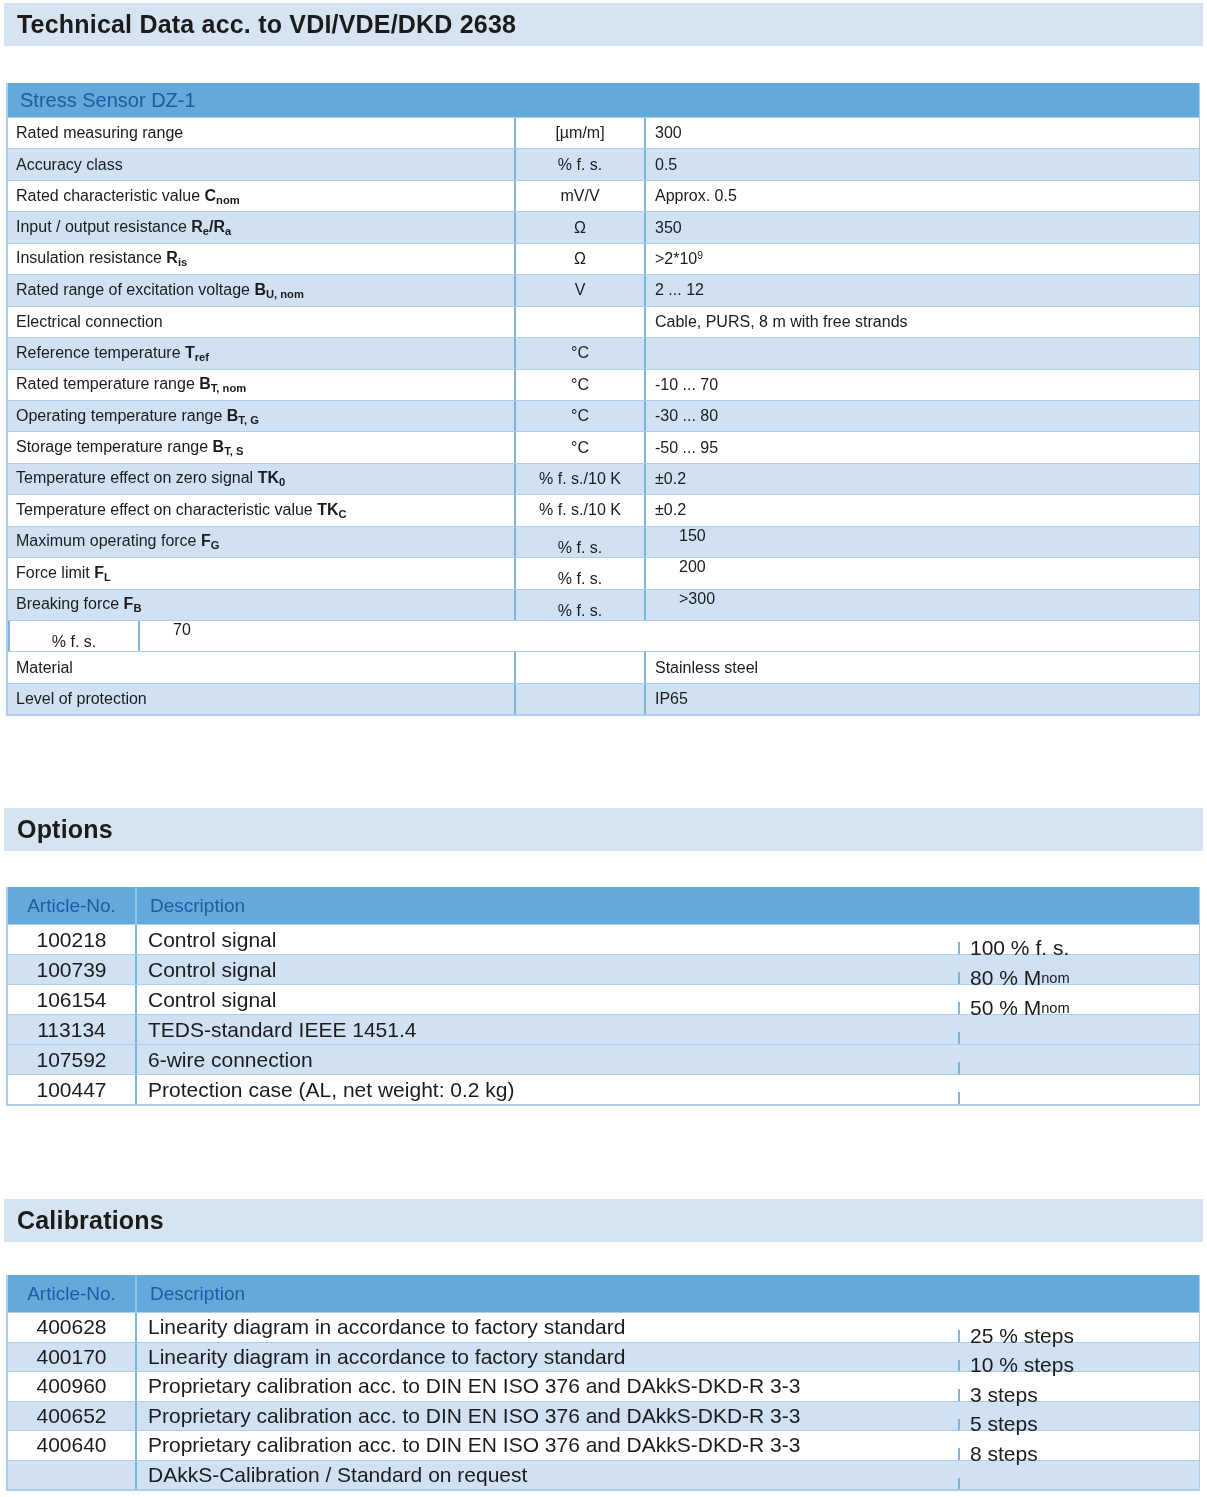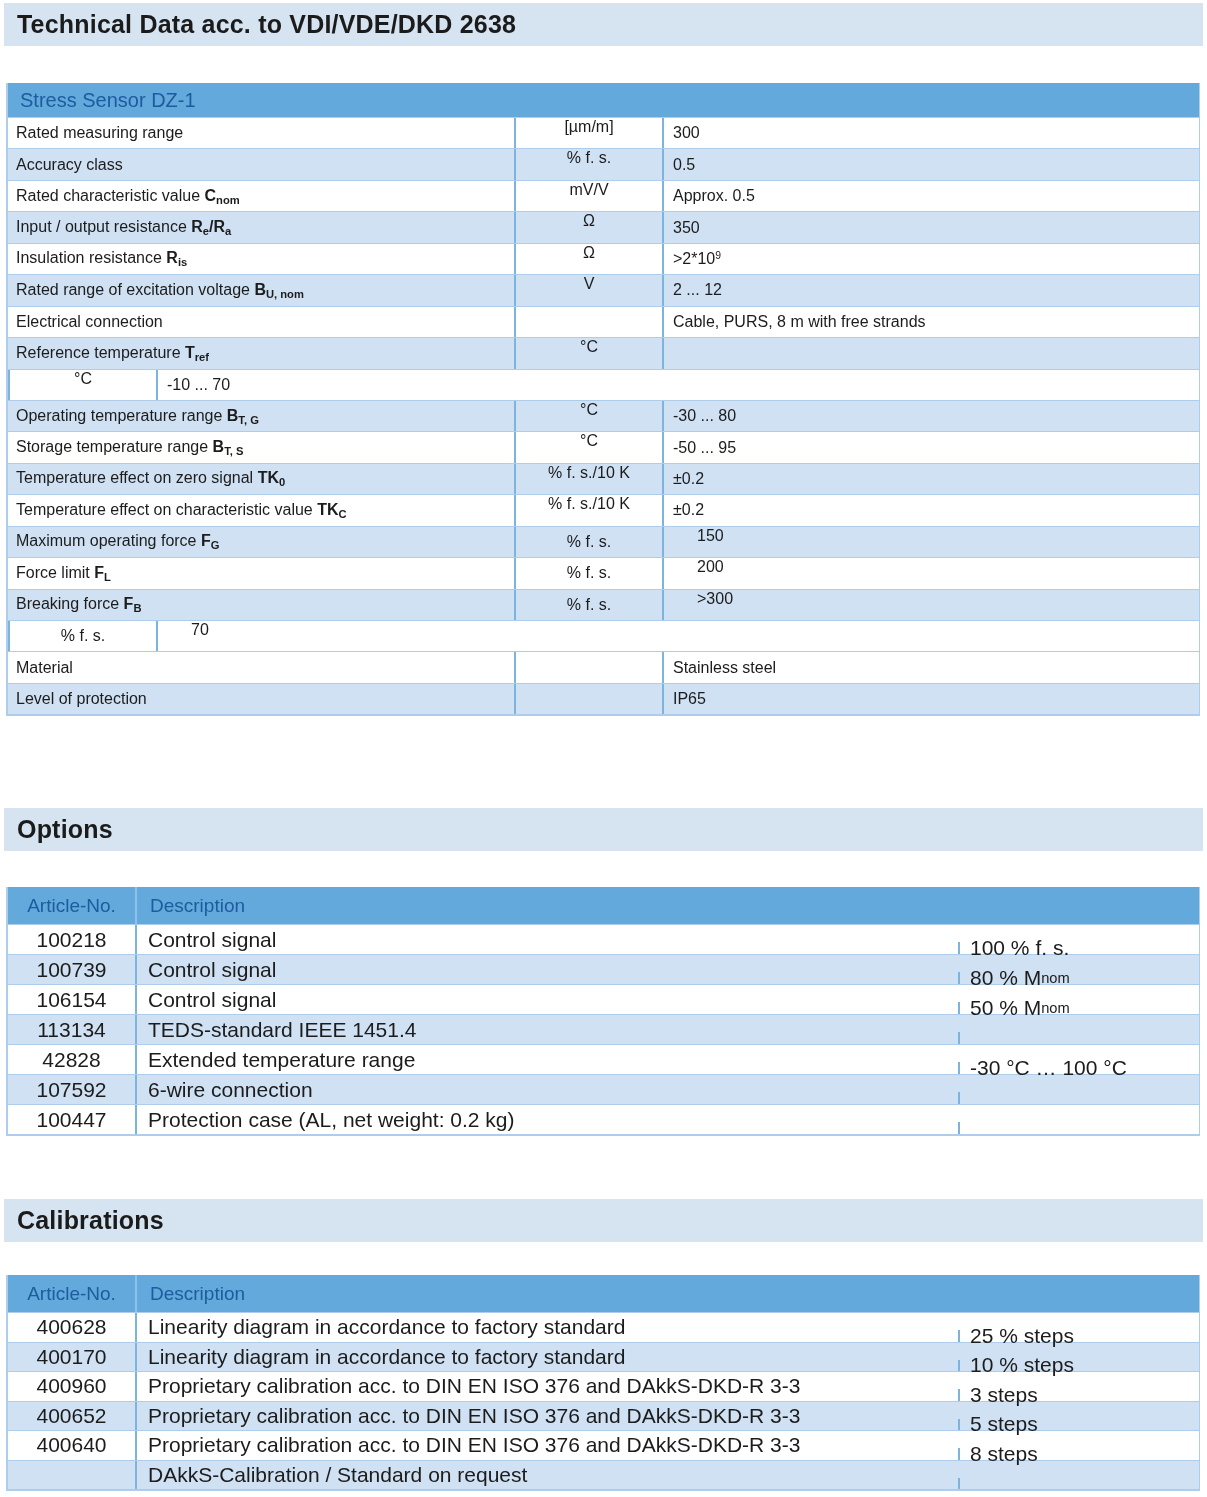--- a/index.html
+++ b/index.html
@@ -38,21 +38,21 @@
 
   .h-article{width:127px;text-align:center;}
   .h-desc{padding-left:13px;border-left:2px solid #8fc0e6;align-self:stretch;
           display:flex;align-items:center;box-sizing:border-box;}
 
   
   .trow{display:flex;align-items:center;height:31.45px;border-top:1px solid var(--sep);
         box-sizing:border-box;font-size:16px;background:#ffffff;}
   .trow.alt{background:var(--row-alt);}
   .c-label{width:506px;padding-left:8px;box-sizing:border-box;white-space:nowrap;}
-  .c-unit{width:150px;align-self:stretch;display:flex;align-items:flex-start;justify-content:center;
+  .c-unit{width:132px;align-self:stretch;display:flex;align-items:center;justify-content:center;
           border-left:2px solid var(--div);border-right:2px solid var(--div);box-sizing:border-box;}
   .c-value{flex:1;padding-left:9px;white-space:nowrap;}
   .trow.low .u-text{position:relative;top:6px;}
   .trow.low .v-text{position:relative;top:-6px;margin-left:24px;}
 
   
   .orow{display:flex;align-items:center;height:30px;border-top:1px solid var(--sep);
         box-sizing:border-box;font-size:21px;background:#ffffff;}
   #calib-table .orow{height:29.5px;}
   .orow.alt{background:var(--row-alt);}
@@ -130,20 +130,21 @@
           </div>
           <div class="c-value"><span class="v-text"><span class="">Cable, PURS, 8 m with free strands</span></span></div>
         </div>
         <div class="trow alt">
           <div class="c-label"><span class="">Reference temperature </span><span class="b">T</span><span class="b sb">ref</span></div>
           <div class="c-unit">
             <span class="u-text">°C</span>
           </div>
         </div>
         <div class="trow">
+          <div class="c-label"><span class="">Rated temperature range </span><span class="b">B</span><span class="b sb">T, nom</span></div>
           <div class="c-unit">
             <span class="u-text">°C</span>
           </div>
           <div class="c-value"><span class="v-text"><span class="">-10 ... 70</span></span></div>
         </div>
         <div class="trow alt">
           <div class="c-label"><span class="">Operating temperature range </span><span class="b">B</span><span class="b sb">T, G</span></div>
           <div class="c-unit">
             <span class="u-text">°C</span>
           </div>
@@ -245,27 +246,20 @@
           <div class="o-value">
             <span class="">50 % M</span>
             <span class="sb">nom</span>
           </div>
         </div>
         <div class="orow alt">
           <div class="o-article">113134</div>
           <div class="o-desc">TEDS-standard IEEE 1451.4</div>
           <div class="o-value"></div>
         </div>
-        <div class="orow">
-          <div class="o-article">42828</div>
-          <div class="o-desc">Extended temperature range</div>
-          <div class="o-value">
-            <span class="">-30 °C … 100 °C</span>
-          </div>
-        </div>
         <div class="orow alt">
           <div class="o-article">107592</div>
           <div class="o-desc">6-wire connection</div>
           <div class="o-value"></div>
         </div>
         <div class="orow">
           <div class="o-article">100447</div>
           <div class="o-desc">Protection case (AL, net weight: 0.2 kg)</div>
           <div class="o-value"></div>
         </div>

